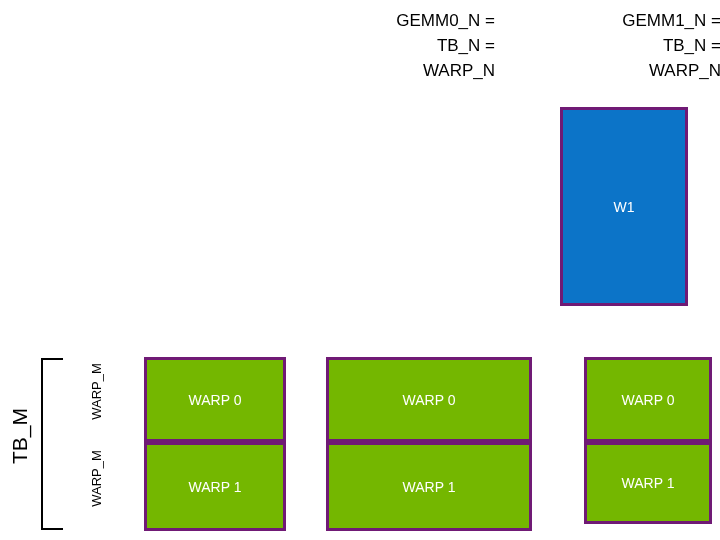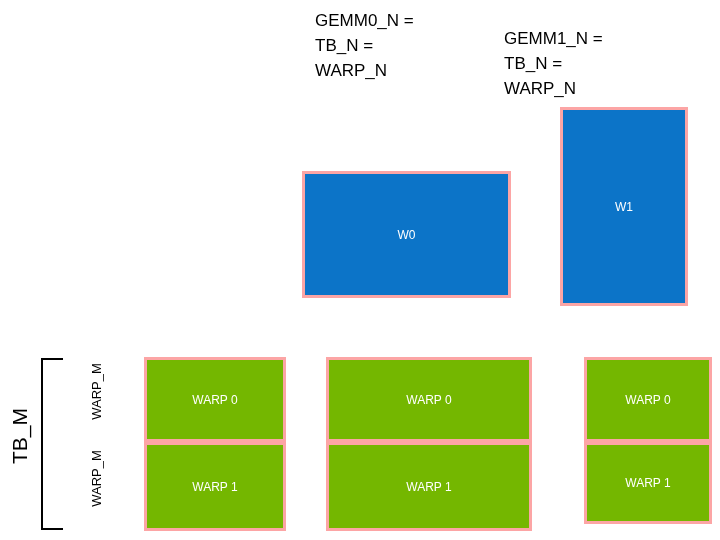--- a/index.html
+++ b/index.html
@@ -12,40 +12,40 @@
     width: 720px;
     height: 540px;
     background: #ffffff;
     font-family: "Liberation Sans", sans-serif;
     overflow: hidden;
   }
 
   
   .col-caption {
     position: absolute;
-    text-align: left;
+    text-align: right;
     font-size: 17px;
     line-height: 25px;
     color: #000000;
     white-space: pre;
     letter-spacing: 0px;
   }
   #caption-gemm0 { left: 315px; top: 8px; width: 180px; }
-  #caption-gemm1 { left: 504px; top: 8px; width: 180px; margin-top: 18px; }
+  #caption-gemm1 { left: 541px; top: 8px; width: 180px; }
 
   
   .box {
     position: absolute;
     box-sizing: border-box;
-    border: 3px solid #fca5a5;
+    border: 3px solid #701a75;
     display: flex;
     align-items: center;
     justify-content: center;
     color: #ffffff;
-    font-size: 12px;
+    font-size: 14px;
   }
   .box.blue  { background: #0c74c8; }
   .box.green { background: #74b700; margin-left: 24px; }
 
   
   #blue-w0 { left: 302px; top: 171px; width: 209px; height: 127px; }
   #blue-w1 { left: 560px; top: 107px; width: 128px; height: 199px; }
 
   
   .tb-stack {
@@ -114,21 +114,20 @@
 
 <div id="canvas">
 
   <div class="col-caption" id="caption-gemm0">GEMM0_N =
 TB_N =
 WARP_N</div>
   <div class="col-caption" id="caption-gemm1">GEMM1_N =
 TB_N =
 WARP_N</div>
 
-  <div class="box blue" id="blue-w0">W0</div>
   <div class="box blue" id="blue-w1">W1</div>
 
   <div id="tb-m-bracket"></div>
 
   <div class="rot-label" id="label-tb-m">TB_M</div>
   <div class="rot-label" id="label-warp-m-0">WARP_M</div>
   <div class="rot-label" id="label-warp-m-1">WARP_M</div>
 
   <div class="tb-stack" id="stack-left">
     <div class="box green warp-0">WARP 0</div>

